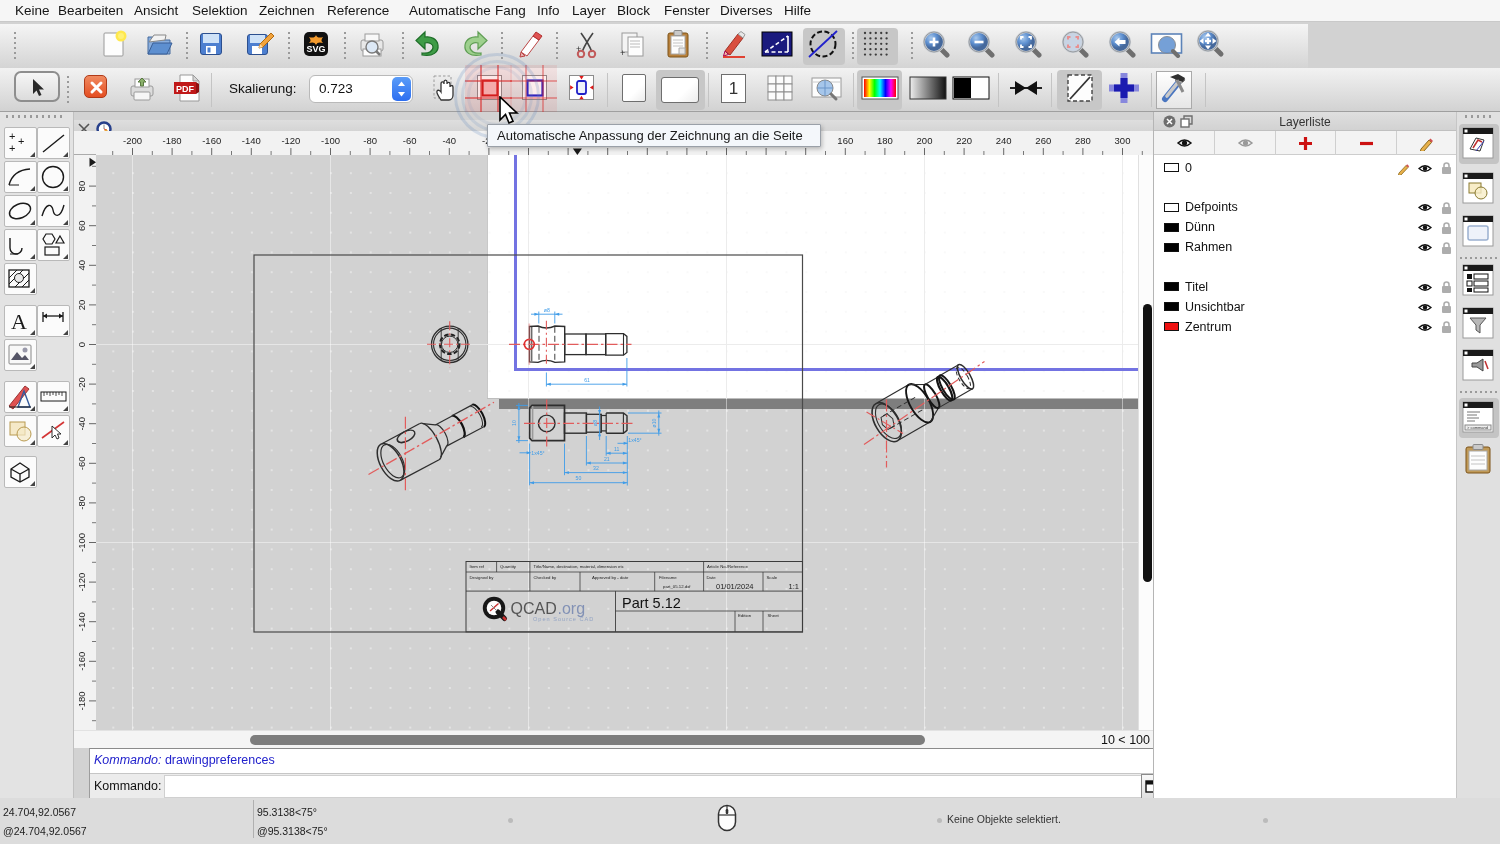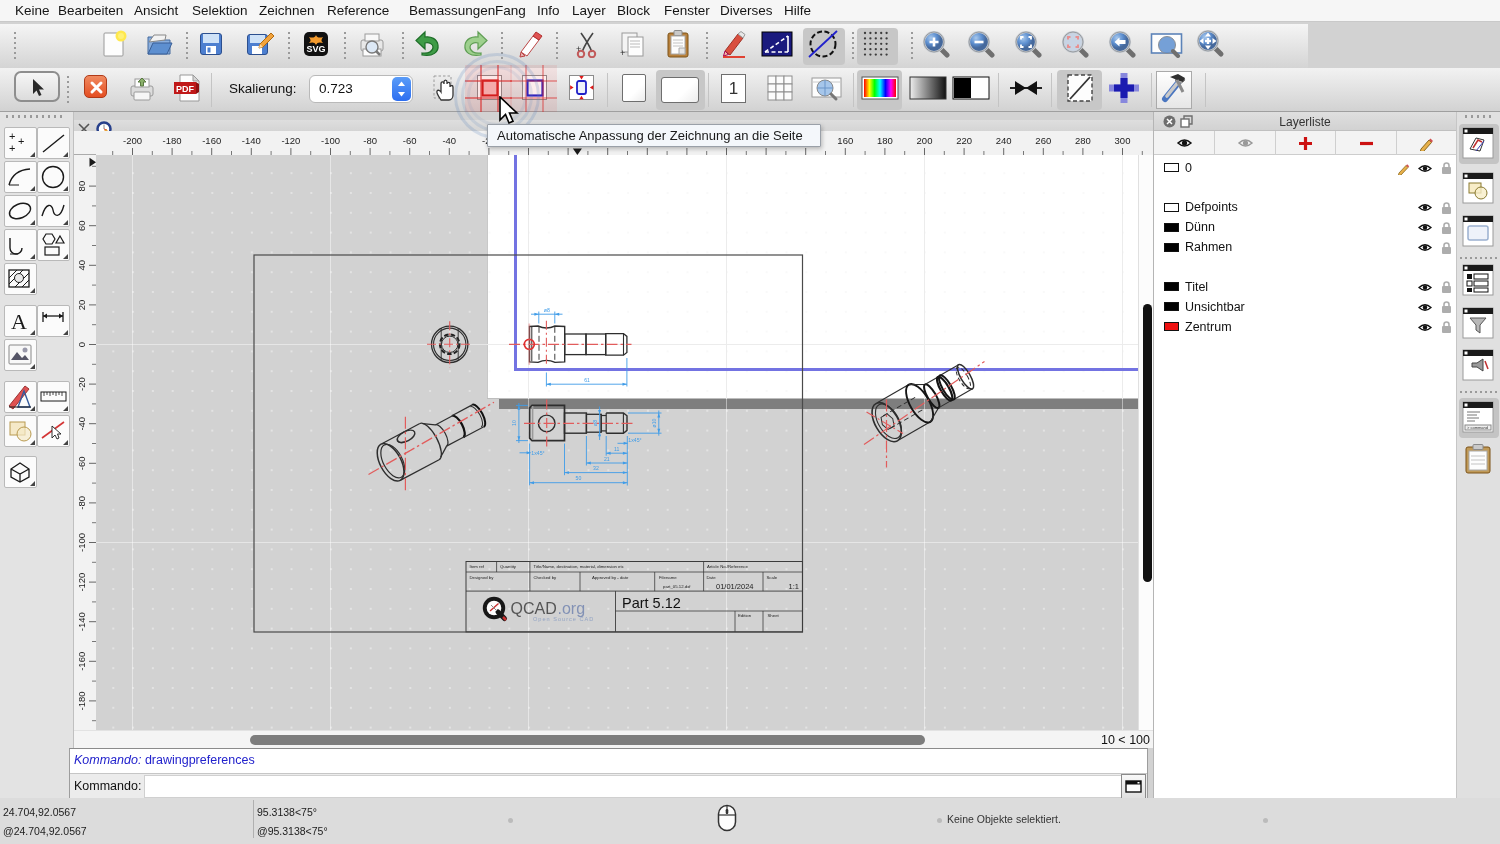--- a/index.html
+++ b/index.html
@@ -16,41 +16,41 @@
 #tabtitle{position:absolute;left:0;width:100%;text-align:center;top:3px;font-size:11.5px;color:#3a3a3a}
 #toolpanel{left:0;top:112px;width:74px;height:686px;background:#e3e3e3;border-right:1px solid #c0c0c0}
 .tbtn{position:absolute;width:33px;height:32px;background:#fbfbfb;border:1px solid #b9b9b9;border-radius:2px}
 .tbtn svg{position:absolute;left:0;top:0}
 .corner:after{content:"";position:absolute;right:1px;bottom:1px;border-left:5px solid transparent;border-bottom:5px solid #444}
 #hruler{left:96px;top:131px;width:1057px;height:24px;background:#ef4444;border-bottom:1px solid #ababab}#hrcorner{left:74px;top:131px;width:22px;height:24px;background:#f2f2f2;border-bottom:1px solid #ababab}
 #vruler{left:74px;top:155px;width:22px;height:575px;background:#f2f2f2;border-right:1px solid #ababab}
 #canvas{left:96px;top:155px;width:1042px;height:575px;background:#d2d2d2;overflow:hidden}
 #vsb{left:1138px;top:155px;width:15px;height:575px;background:#fcfcfc;border-left:1px solid #e0e0e0}
 #hsbstrip{left:74px;top:730px;width:1079px;height:18px;background:#f4f4f4;border-top:1px solid #e2e2e2}
-#cmdarea{left:69px;top:748px;width:1079px;height:50px;background:#fff;border:1px solid #9d9d9d;border-top:1px solid #8a8a8a}
+#cmdarea{left:89px;top:748px;width:1079px;height:50px;background:#fff;border:1px solid #9d9d9d;border-top:1px solid #8a8a8a}
 #statusbar{left:0;top:798px;width:1500px;height:46px;background:#dcdcdc;color:#1c1c1c;font-size:10.5px}
 #lpanel{left:1153px;top:112px;width:303px;height:686px;background:#fff;border-left:1px solid #b5b5b5}
 #lphead{position:absolute;left:0;top:0;width:100%;height:19px;background:linear-gradient(#dfdfdf,#d2d2d2);border-bottom:1px solid #c0c0c0}
 #lptools{position:absolute;left:0;top:19px;width:100%;height:24px;background:#f3f3f3;border-bottom:1px solid #cdcdcd}
 #dock{left:1456px;top:112px;width:44px;height:686px;background:#e0e0e0;border-left:1px solid #c6c6c6}
 .dbtn{position:absolute;left:5px;width:34px;height:34px}
 .lrow{position:absolute;left:0;width:100%;height:20px;font-size:12.5px;color:#111}
 .sw{position:absolute;left:10px;top:5px;width:15px;height:9px;border:1px solid #111}
 #tooltip{left:487px;top:124px;width:334px;height:23px;background:#f4f7fb;border:1px solid #9aa0a8;border-radius:1px;box-shadow:1px 2px 4px rgba(0,0,0,.25);font-size:13px;color:#1a1a1a;line-height:21px;padding-left:9px}
 .metaV{position:absolute;top:0;width:1px;height:575px;background:rgba(255,255,255,.45)}
 .metaH{position:absolute;left:0;height:1px;width:1042px;background:rgba(255,255,255,.45)}
 </style></head><body>
 <div id="menubar" class="abs">
 <span style="left:15px">Keine</span>
 <span style="left:58px">Bearbeiten</span>
 <span style="left:134px">Ansicht</span>
 <span style="left:192px">Selektion</span>
 <span style="left:259px">Zeichnen</span>
 <span style="left:327px">Reference</span>
-<span style="left:409px">Bemassungen</span>
+<span style="left:409px">Automatische</span>
 <span style="left:495px">Fang</span>
 <span style="left:537px">Info</span>
 <span style="left:572px">Layer</span>
 <span style="left:617px">Block</span>
 <span style="left:664px">Fenster</span>
 <span style="left:720px">Diverses</span>
 <span style="left:784px">Hilfe</span>
 </div>
 <div id="tb1" class="abs">
 <div class="pressed" style="left:803px;top:4px;width:42px;height:37px"></div>

